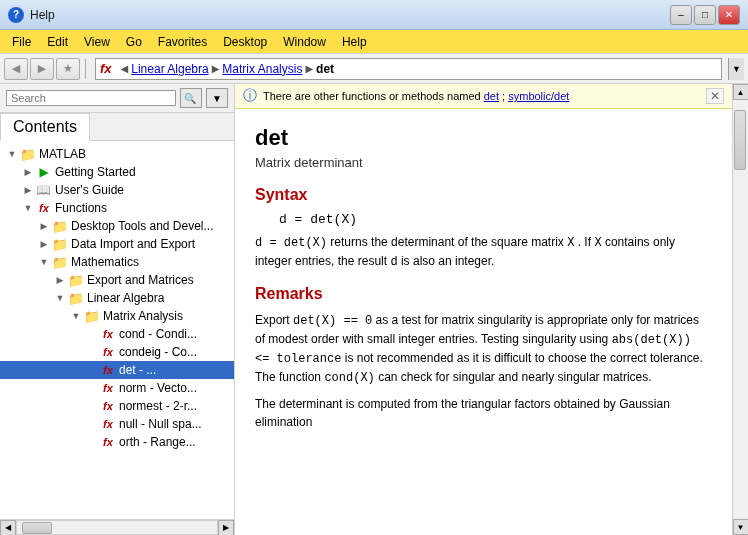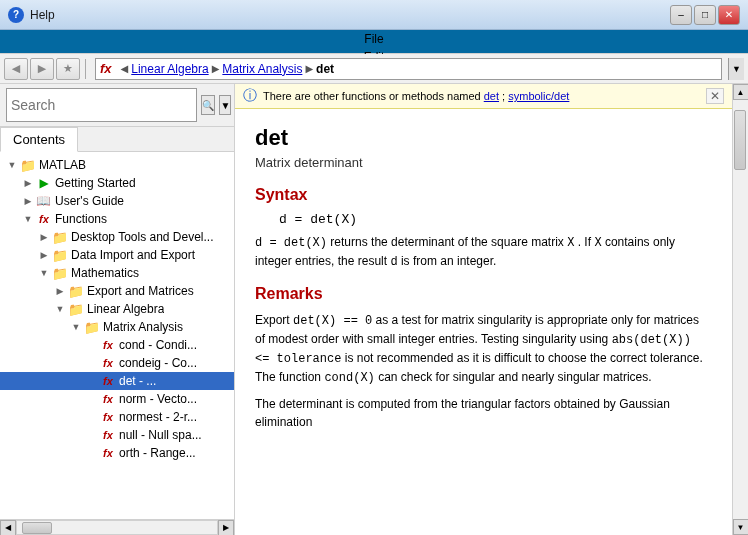--- a/index.html
+++ b/index.html
@@ -19,27 +19,26 @@
     .title-bar-buttons { display: flex; gap: 2px; }
     .tb-btn {
       width: 22px; height: 20px; background: linear-gradient(to bottom, #e8e8e8, #d0d0d0);
       border: 1px solid #999; border-radius: 3px; font-size: 10px; cursor: pointer;
       display: flex; align-items: center; justify-content: center;
     }
     .tb-btn.close { background: linear-gradient(to bottom, #f08080, #cc3333); color: white; }
 
     
     .menu-bar {
-      background: #0369a1;
+      background: #fde047;
       height: 24px;
       display: flex;
       align-items: center;
       padding: 0 4px;
       border-bottom: 1px solid #d0d0d0;
-      flex-direction: column;
     }
     .menu-item {
       padding: 2px 8px;
       font-size: 12px;
       cursor: pointer;
       color: #000;
     }
 
     
     .main-container { display: flex; flex-direction: column; height: calc(535px - 54px); background: #f0f0f0; }
@@ -85,28 +84,28 @@
 
     
     .search-bar {
       display: flex; align-items: center;
       padding: 4px 6px;
       border-bottom: 1px solid #d0d0d0;
       background: #f0f0f0;
       gap: 4px;
     }
     .search-input {
-      flex: 1; height: 34px; border: 1px solid #999; padding: 0 4px; font-size: 14px; background: white;
+      flex: 1; height: 16px; border: 1px solid #999; padding: 0 4px; font-size: 11px; background: white;
     }
     .search-btn { width: 22px; height: 20px; background: #e8e8e8; border: 1px solid #999; cursor: pointer; font-size: 10px; }
 
     
     .tabs { display: flex; background: #f0f0f0; border-bottom: 1px solid #d0d0d0; }
     .tab {
-      padding: 4px 12px; font-size: 13px; cursor: pointer; border: 1px solid transparent;
+      padding: 4px 12px; font-size: 16px; cursor: pointer; border: 1px solid transparent;
       border-bottom: none;
     }
     .tab.active { background: white; border: 1px solid #d0d0d0; border-bottom: 1px solid white; margin-bottom: -1px; }
 
     
     .tree { flex: 1; overflow-y: auto; overflow-x: hidden; padding: 4px 0; }
     .tree-item { display: flex; align-items: center; padding: 1px 0; cursor: pointer; white-space: nowrap; overflow: hidden; }
     .tree-item.selected { background: #316ac5; color: white; }
     .tree-item.selected .tree-label { color: white; }
     .tree-indent { display: inline-block; }
@@ -366,21 +365,21 @@
           <div class="doc-code">d = det(X)</div>
 
           <div class="doc-text">
             <span class="inline-code">d = det(X)</span>
             <span> returns the determinant of the square matrix </span>
             <span class="inline-code">X</span>
             <span>. If </span>
             <span class="inline-code">X</span>
             <span> contains only integer entries, the result </span>
             <span class="inline-code">d</span>
-            <span> is from an integer.</span>
+            <span> is also an integer.</span>
           </div>
 
           <div class="doc-section-title">Remarks</div>
           <div class="doc-text">
             <span>Export </span>
             <span class="inline-code">det(X) == 0</span>
             <span> as a test for matrix singularity is appropriate only for matrices of modest order with small integer entries. Testing singularity using </span>
             <span class="inline-code">abs(det(X)) &lt;= tolerance</span>
             <span> is not recommended as it is difficult to choose the correct tolerance. The function </span>
             <span class="inline-code">cond(X)</span>

